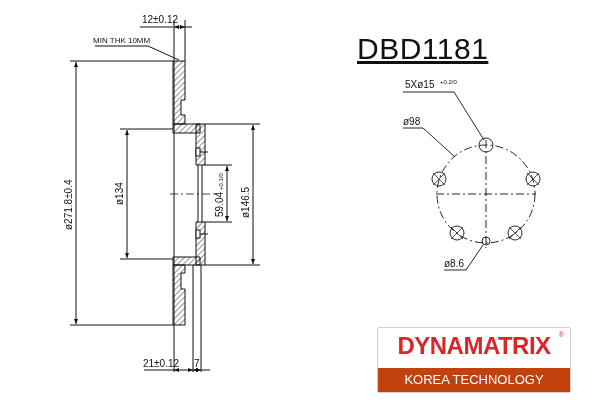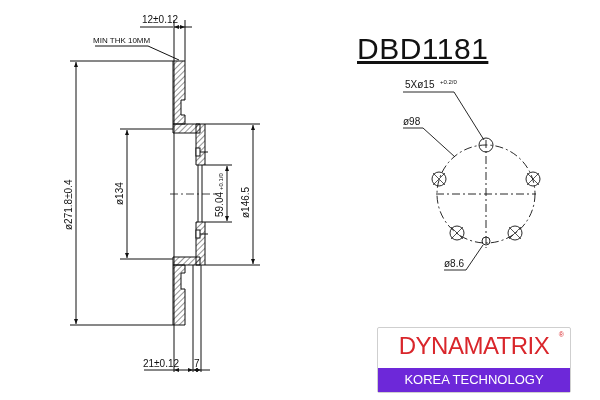--- a/index.html
+++ b/index.html
@@ -2,23 +2,23 @@
 <html><head>
 <meta charset="utf-8">
 <style>
   html, body { margin:0; padding:0; background:#ffffff; }
   body { width:600px; height:400px; position:relative; overflow:hidden; font-family:"Liberation Sans", sans-serif; }
   #drawing { position:absolute; left:0; top:0; width:600px; height:400px; }
   .dim { font-family:"Liberation Sans", sans-serif; font-size:10px; fill:#111; }
   .dimsm { font-family:"Liberation Sans", sans-serif; font-size:8px; fill:#111; }
   .part-number { position:absolute; left:357px; top:34px; font-size:30px; color:#111; letter-spacing:0.5px; line-height:1;text-decoration:underline; }
   .logo { position:absolute; left:377px; top:327px; width:194px; height:66px; border:1px solid #cfcfcf; border-radius:2px; background:#fff; box-sizing:border-box; }
-  .logo-brand { position:absolute; left:0; top:6px; width:100%; text-align:center; font-size:24px; font-weight:normal; color:#d9262b; letter-spacing:-0.5px; line-height:1; }
+  .logo-brand { position:absolute; left:0; top:6px; width:100%; text-align:center; font-size:24px; font-weight:bold; color:#d9262b; letter-spacing:-0.5px; line-height:1; }
   .logo-reg { position:absolute; right:6px; top:3px; font-size:7px; color:#d9262b; }
-  .logo-band { position:absolute; left:0; bottom:0; width:100%; height:24px; background:#6d28d9; color:#fff; font-size:13px; text-align:center; line-height:24px; }
+  .logo-band { position:absolute; left:0; bottom:0; width:100%; height:24px; background:#c2410c; color:#fff; font-size:13px; text-align:center; line-height:24px; }
 </style>
 </head>
 <body>
 
 <svg id="drawing" viewBox="0 0 600 400" xmlns="http://www.w3.org/2000/svg">
   <defs>
     <pattern id="hatch" patternUnits="userSpaceOnUse" width="4" height="4" patternTransform="rotate(45)">
       <line x1="0" y1="0" x2="0" y2="4" stroke="#111" stroke-width="0.9"></line>
     </pattern>
     <marker id="arr" markerWidth="6" markerHeight="6" refX="5" refY="3" orient="auto-start-reverse">

